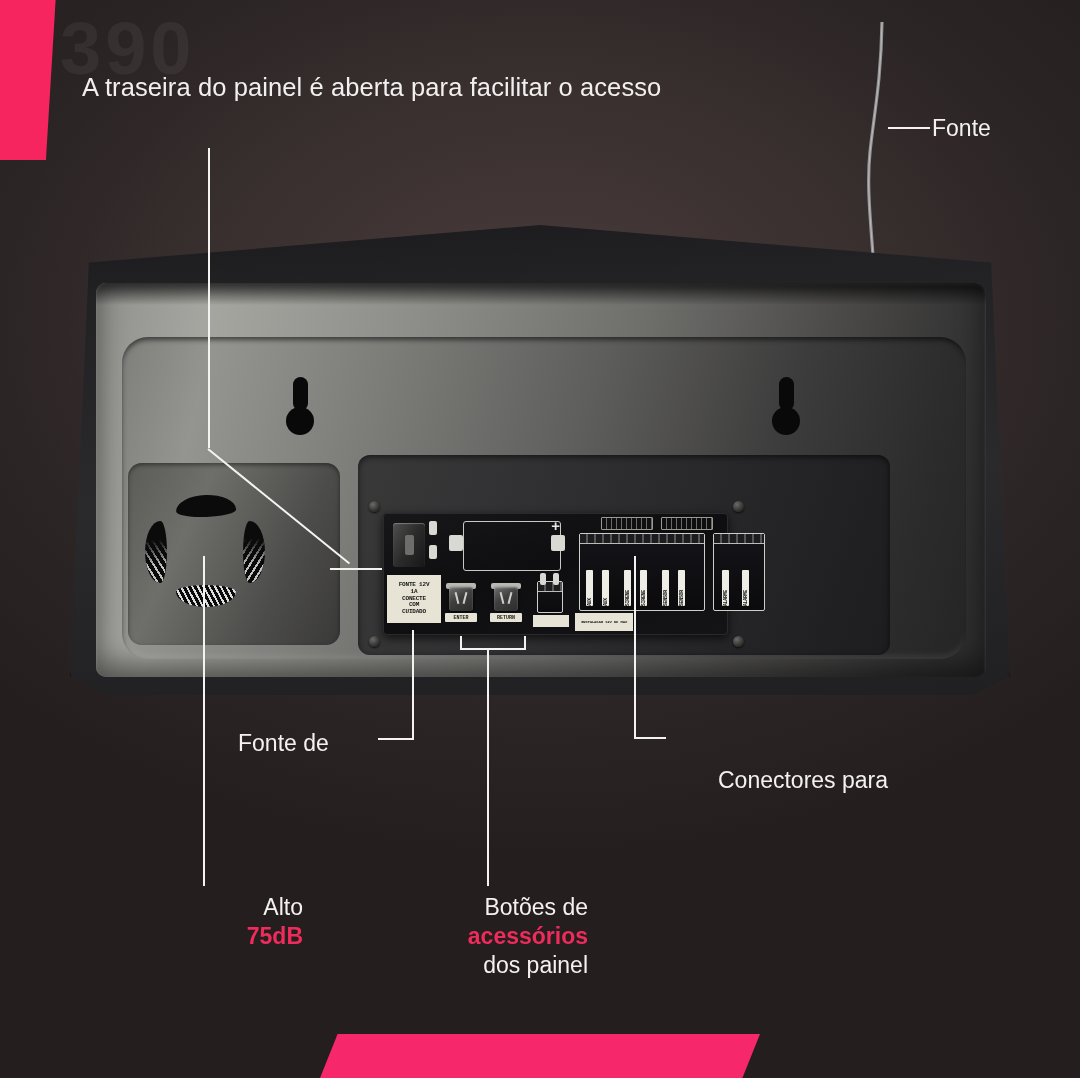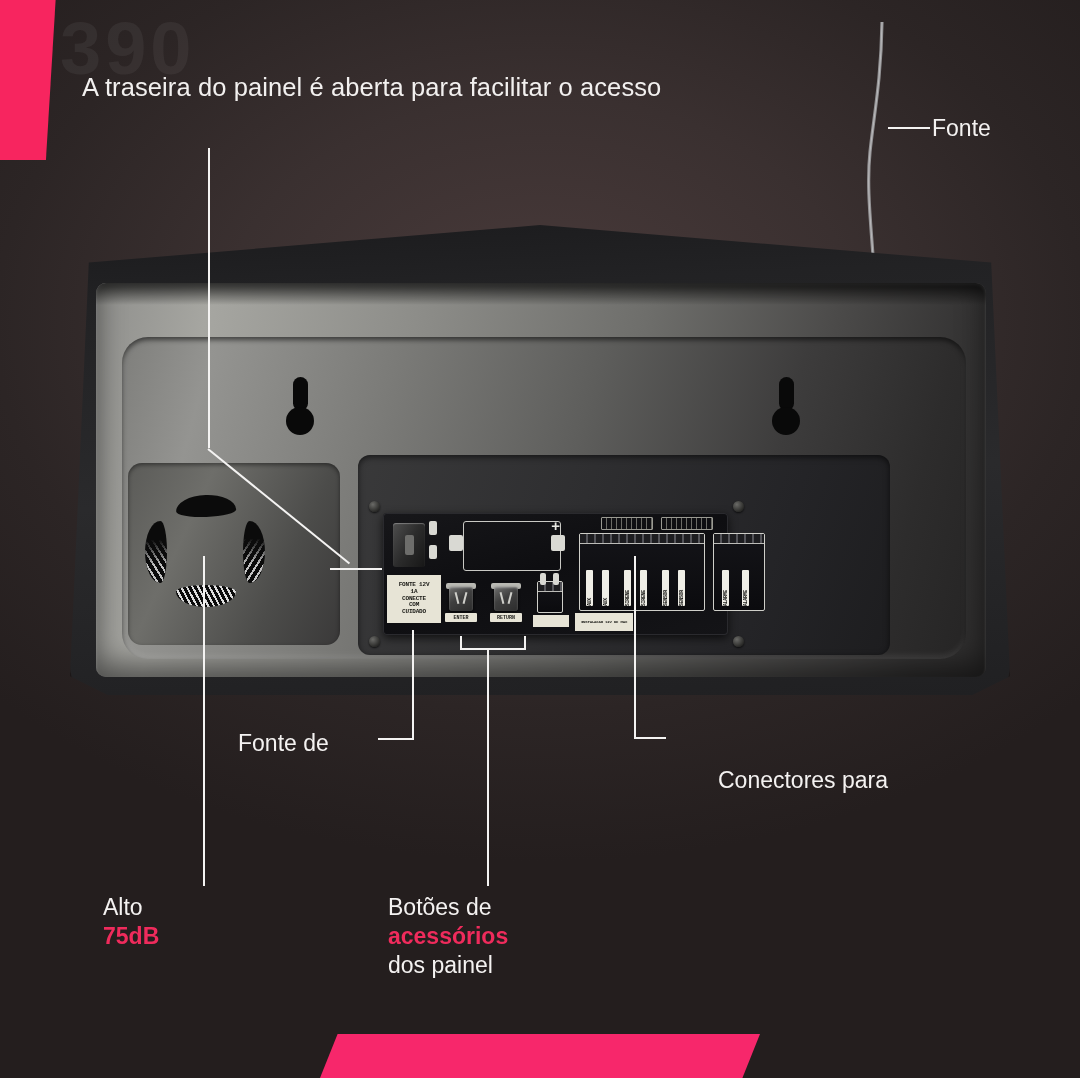--- a/index.html
+++ b/index.html
@@ -147,21 +147,21 @@
   #antenna { position:absolute; left:848px; top:22px; width:70px; height:320px; pointer-events:none; }
 
   
   .leader { position:absolute; background:#f4f3f2; }
   .v-line { width:2px; } .h-line { height:2px; }
   .diag { position:absolute; height:2px; background:#f4f3f2; transform-origin:left center; }
 
   .callout { position:absolute; color:#f4f2f1; }
   .callout .t { font-size:23px; line-height:29px; white-space:nowrap; }
   .callout .p { color:#ef2b5c; font-weight:800; }
-  .center { text-align:left; }
+  .center { text-align:right; }
 </style>
 </head>
 <body>
 
 <div id="pink-corner"></div>
 <div id="pink-footer"></div>
 <div id="watermark">390</div>
 
 <div id="header">
   <div class="ln">A traseira do painel é aberta para facilitar o acesso</div>

